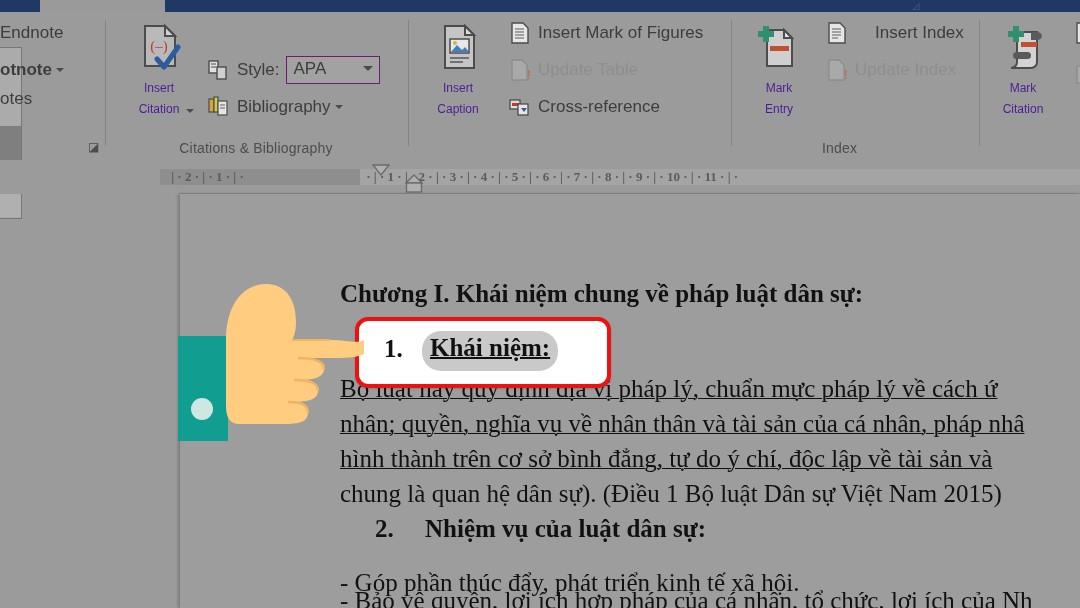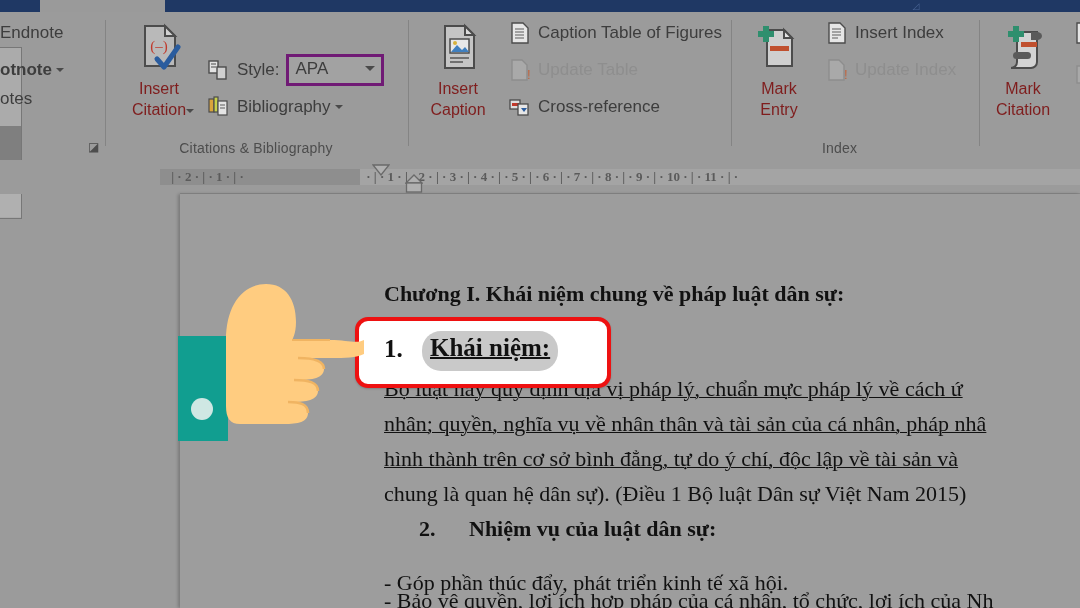--- a/index.html
+++ b/index.html
@@ -44,38 +44,38 @@
   }
 
   
   .bigbtn{
     position:absolute;text-align:center;width:86px;
   }
   .bigbtn .glyph{
     display:block;height:56px;
   }
   .bigbtn .lbl{
-    display:block;font-size:16px;color:#7f1d1d;line-height:21px;
+    display:block;font-size:12px;color:#4c1d95;line-height:21px;
     white-space:pre-line;
   }
 
   
   .smallcmd{
     position:absolute;height:30px;display:flex;align-items:center;
     font-size:17px;color:#3d3d3d;white-space:nowrap;
   }
   .smallcmd.disabled{color:#8e8e8e;}
   .smallcmd .ic{
     width:26px;height:26px;margin-right:5px;flex:0 0 26px;
     display:flex;align-items:center;justify-content:center;
   }
 
   .combo{
     display:inline-block;margin-left:6px;
-    width:92px;height:26px;border:3px solid #701a75;background:#a2a2a2;
+    width:92px;height:26px;border:1px solid #701a75;background:#a2a2a2;
     position:relative;
     text-align:center;
   }
   .combo .cv{
     position:absolute;left:7px;top:2px;font-size:17px;color:#3d3d3d;
   }
   .combo .carr{
     position:absolute;right:6px;top:9px;
     border-left:5px solid transparent;border-right:5px solid transparent;
     border-top:5px solid #4a4a4a;
@@ -125,21 +125,21 @@
     position:absolute;left:180px;top:193px;width:900px;height:2px;
     background:#8a8a8a;
   }
   .doctext{
     position:absolute;left:0;top:0;width:1000px;
     font-family:"Liberation Serif", serif;
     color:#111;
   }
   .dline{
     position:absolute;white-space:nowrap;
-    font-size:22px;line-height:30px;margin-left:44px;
+    font-size:25px;line-height:30px;
   }
   .dline.b{font-weight:bold;}
   .dline.u{text-decoration:underline;text-decoration-thickness:1px;}
 
   
   .redbox{
     position:absolute;left:355px;top:317px;width:248px;height:63px;
     border:4px solid #ee1111;border-radius:13px;background:#fff;
     box-shadow:0 1px 2px rgba(0,0,0,.18);
   }
@@ -270,21 +270,21 @@
     <div class="smallcmd" style="left:98px;top:6px;">
       <span class="ic">
         <svg width="24" height="24" viewBox="0 0 24 24">
           <path d="M4 2 h11 l5 5 v15 h-16 z" fill="#e6e6e6" stroke="#4c4c4c" stroke-width="1.4"></path>
           <line x1="7" y1="8" x2="16" y2="8" stroke="#5c5c5c" stroke-width="1"></line>
           <line x1="7" y1="11" x2="16" y2="11" stroke="#5c5c5c" stroke-width="1"></line>
           <line x1="7" y1="14" x2="16" y2="14" stroke="#5c5c5c" stroke-width="1"></line>
           <line x1="7" y1="17" x2="16" y2="17" stroke="#5c5c5c" stroke-width="1"></line>
         </svg>
       </span>
-      <span>Caption Table of Figures</span>
+      <span>Insert Mark of Figures</span>
     </div>
 
     <div class="smallcmd disabled" style="left:98px;top:43px;">
       <span class="ic">
         <svg width="24" height="24" viewBox="0 0 24 24">
           <path d="M4 2 h10 l5 5 v15 h-15 z" fill="#a9a9a9" stroke="#8d8d8d" stroke-width="1.4"></path>
           <text x="19" y="21" font-size="13" fill="#c0653f" font-family="Liberation Sans, sans-serif">!</text>
         </svg>
       </span>
       <span>Update Table</span>
@@ -313,21 +313,21 @@
           <path d="M16 8 h17 l8 8 v28 h-25 z" fill="#cfcfcf" stroke="#4c4c4c" stroke-width="2"></path>
           <path d="M33 8 v8 h8 z" fill="#e3e3e3" stroke="#4c4c4c" stroke-width="2"></path>
           <rect x="19" y="24" width="19" height="5" fill="#c0502f"></rect>
           <path d="M12 4 h6 v5 h5 v6 h-5 v5 h-6 v-5 h-5 v-6 h5 z" fill="#2f8f6e"></path>
         </svg>
       </span>
       <span class="lbl">Mark
 Entry</span>
     </div>
 
-    <div class="smallcmd" style="left:92px;top:6px;">
+    <div class="smallcmd" style="left:92px;top:6px;gap:20px;">
       <span class="ic">
         <svg width="24" height="24" viewBox="0 0 24 24">
           <path d="M4 2 h11 l5 5 v15 h-16 z" fill="#e6e6e6" stroke="#4c4c4c" stroke-width="1.4"></path>
           <line x1="7" y1="8" x2="16" y2="8" stroke="#5c5c5c" stroke-width="1"></line>
           <line x1="7" y1="11" x2="16" y2="11" stroke="#5c5c5c" stroke-width="1"></line>
           <line x1="7" y1="14" x2="16" y2="14" stroke="#5c5c5c" stroke-width="1"></line>
           <line x1="7" y1="17" x2="13" y2="17" stroke="#5c5c5c" stroke-width="1"></line>
         </svg>
       </span>
       <span>Insert Index</span>

